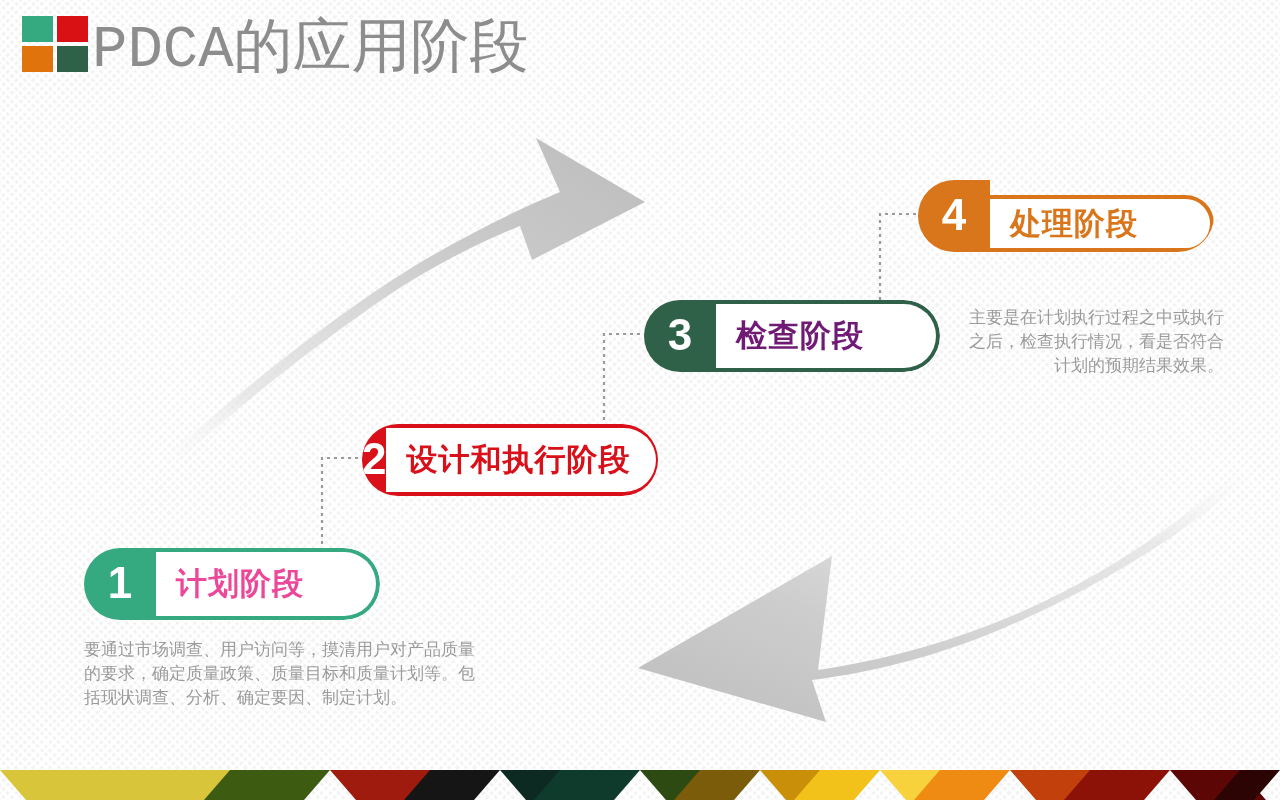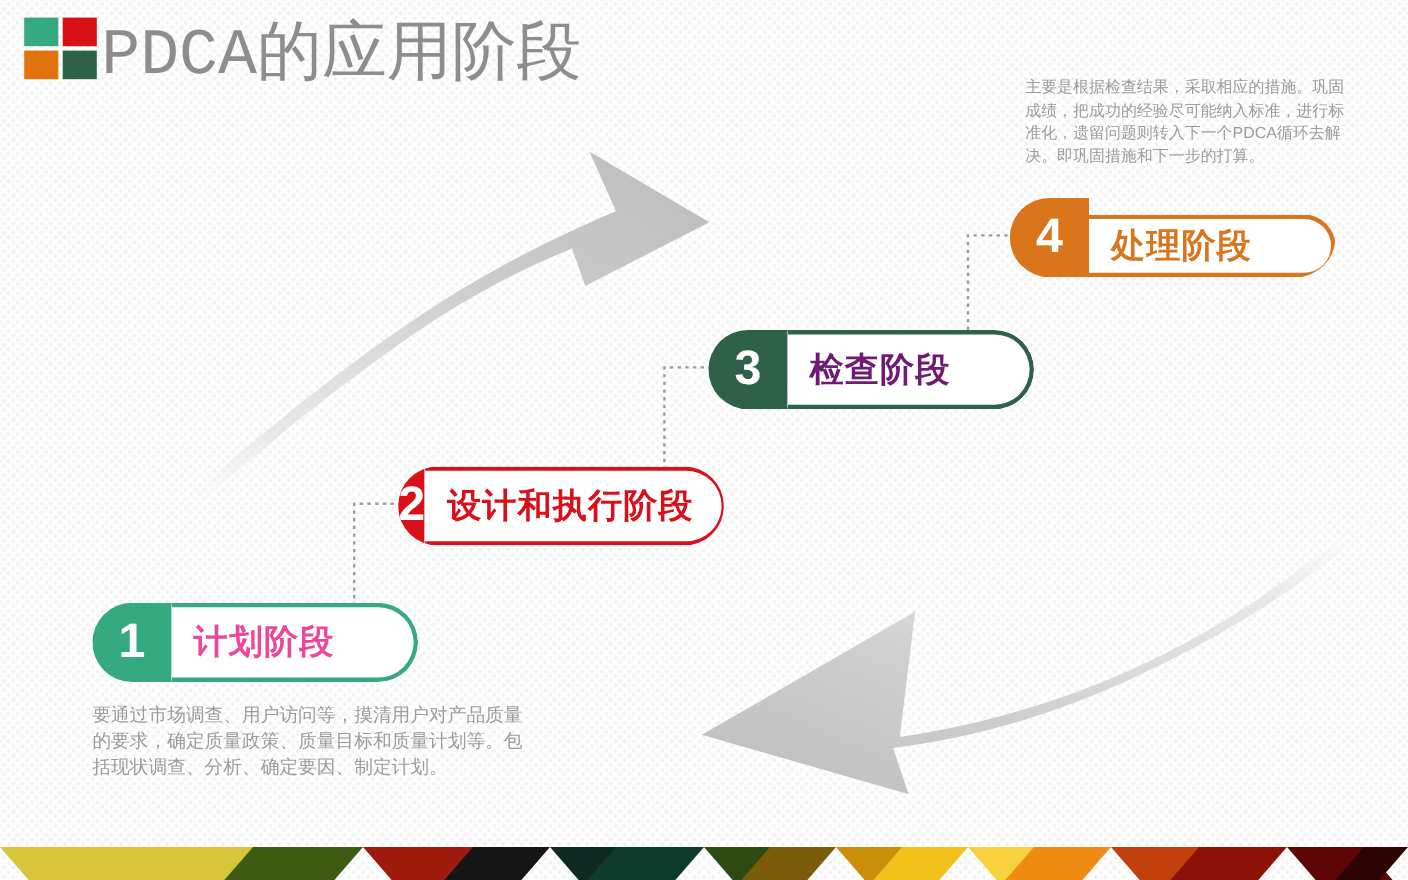--- a/index.html
+++ b/index.html
@@ -151,21 +151,21 @@
   </div>
 
   <div class="stage" id="stage4">
     <div class="num" style="background: rgb(217, 118, 28);">4</div>
     <div class="body" style="border-color: rgb(217, 118, 28); margin-top: 15px;">
       <span class="label" style="color: rgb(217, 118, 28);">处理阶段</span>
     </div>
   </div>
 
   <div class="desc" id="desc1">要通过市场调查、用户访问等，摸清用户对产品质量的要求，确定质量政策、质量目标和质量计划等。包括现状调查、分析、确定要因、制定计划。</div>
-  <div class="desc" id="desc4">主要是根据检查结果，采取相应的措施。巩固成绩，把成功的经验尽可能纳入标准，进行标准化，遗留问题则转入下一个PDCA循环去解决。即巩固措施和下一步的打算。</div>
+  <div class="desc" id="desc3">主要是在计划执行过程之中或执行之后，检查执行情况，看是否符合计划的预期结果效果。</div>
 
   <svg id="band" viewBox="0 0 1280 30" preserveAspectRatio="none">
     <g id="band-facets">
         <path d="M0,0 L230,0 L256,30 L26,30 Z" fill="#d8c539"></path>
         <path d="M230,0 L330,0 L304,30 L204,30 Z" fill="#3d5c12"></path>
         <path d="M330,0 L430,0 L456,30 L356,30 Z" fill="#9e1b0e"></path>
         <path d="M430,0 L500,0 L474,30 L404,30 Z" fill="#161516"></path>
         <path d="M500,0 L560,0 L586,30 L526,30 Z" fill="#0c2a22"></path>
         <path d="M560,0 L640,0 L614,30 L534,30 Z" fill="#0f3b2c"></path>
         <path d="M640,0 L700,0 L726,30 L666,30 Z" fill="#2c4a12"></path>

